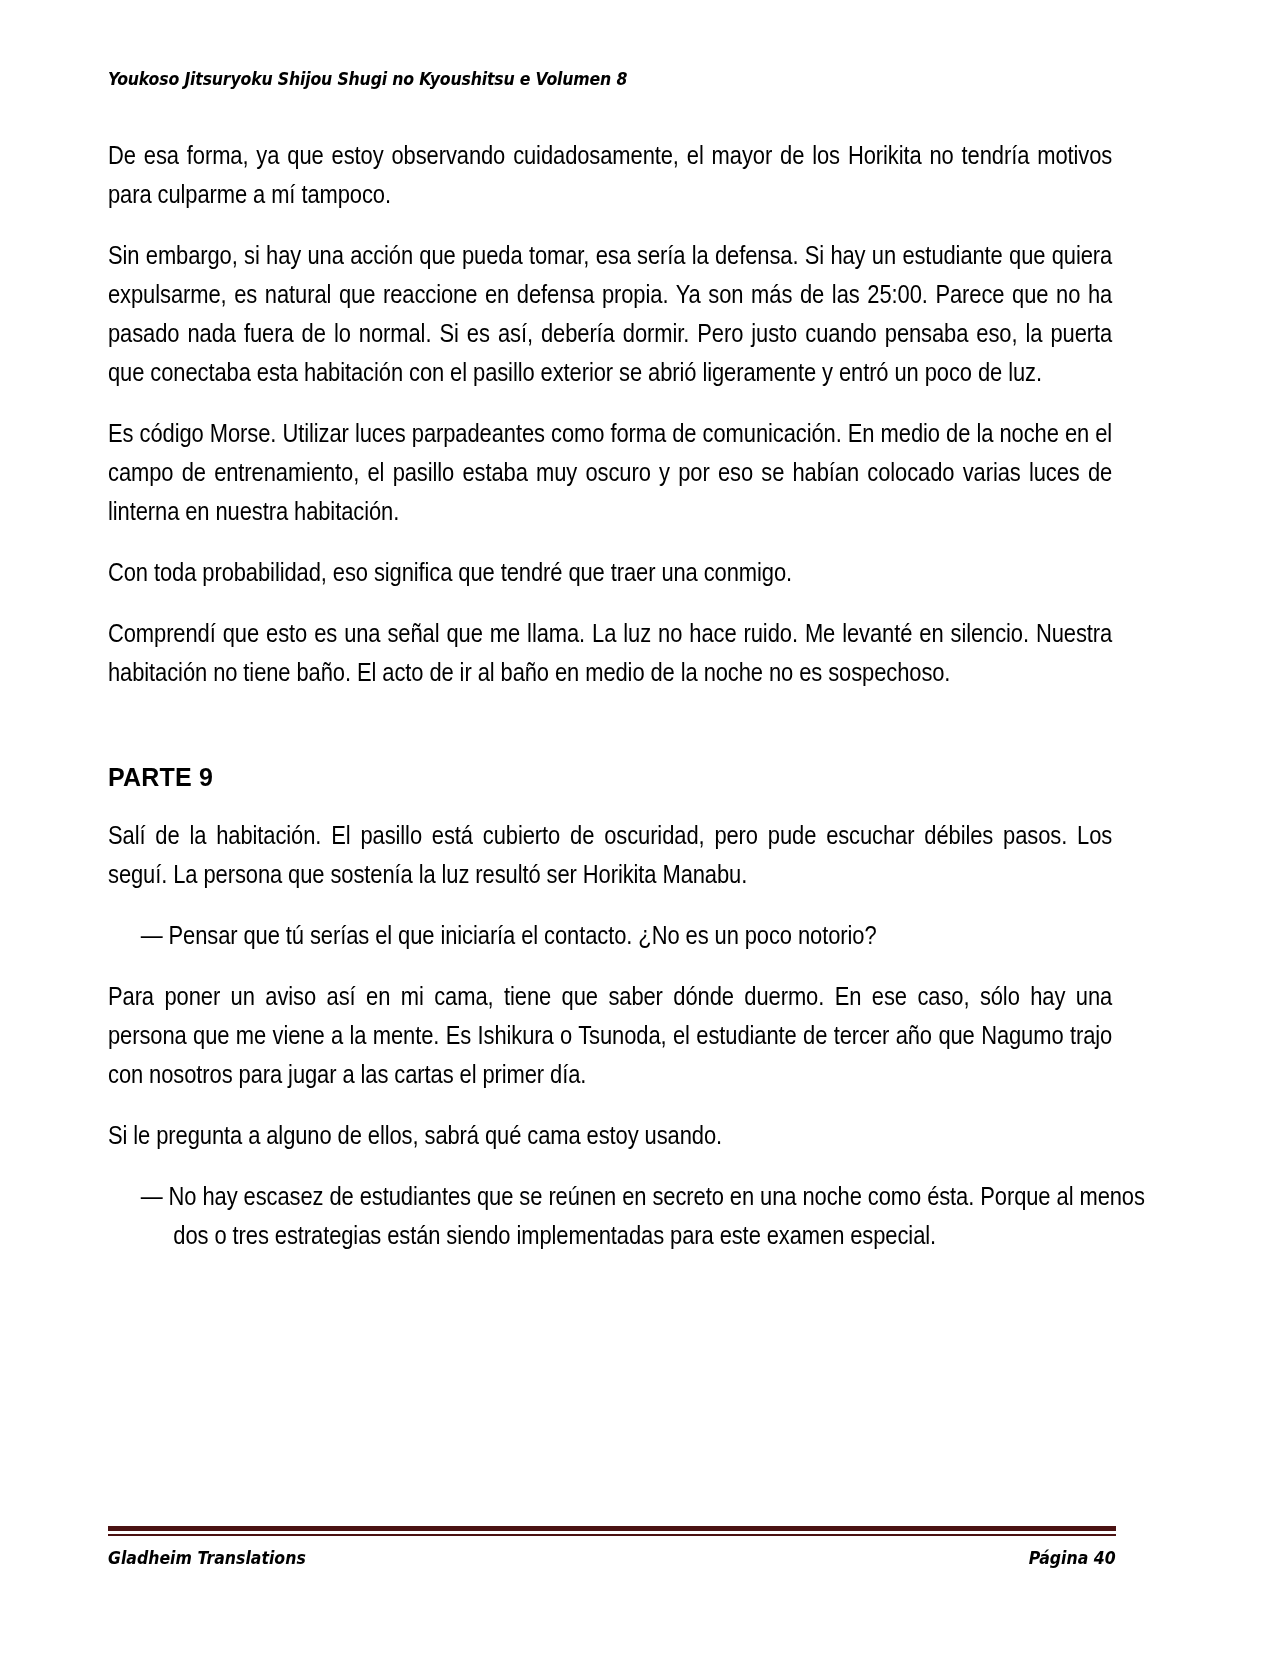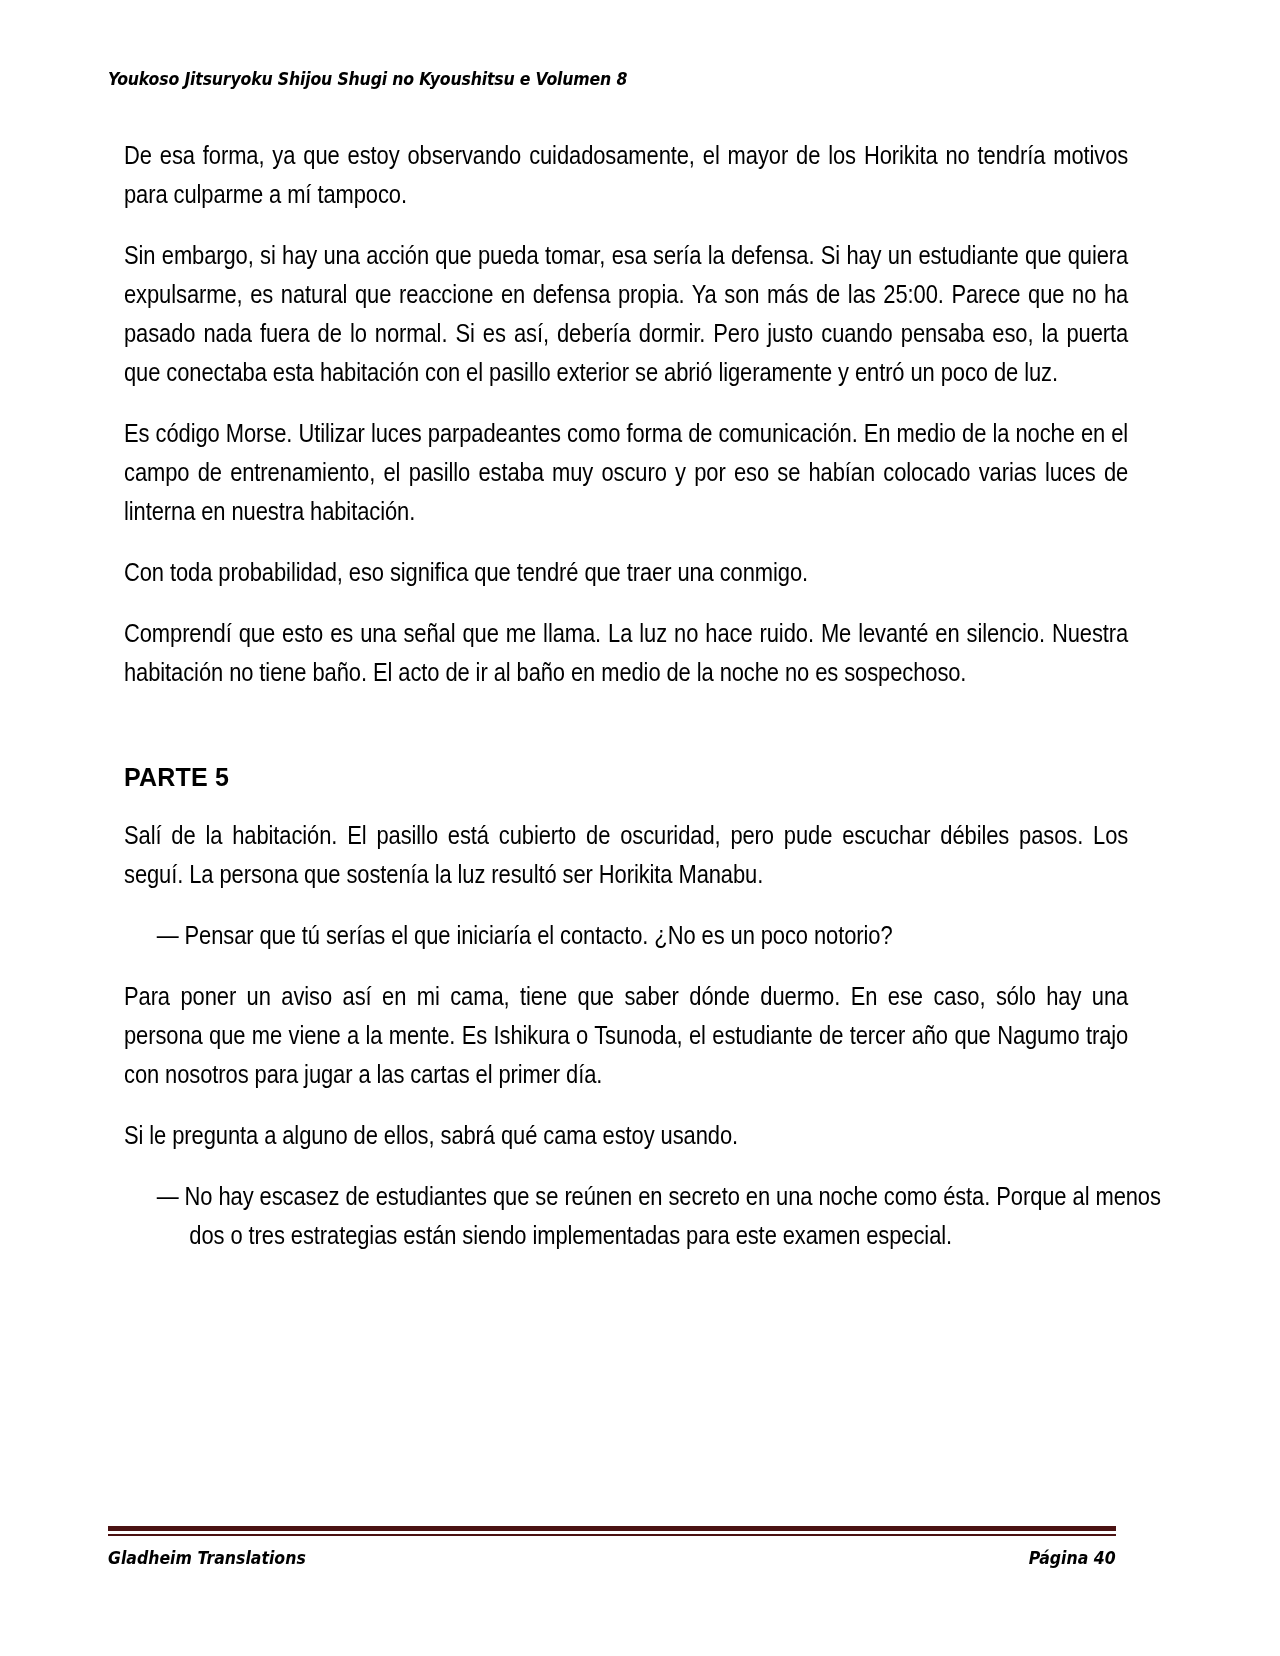--- a/index.html
+++ b/index.html
@@ -41,21 +41,21 @@
     letter-spacing: -0.2px;
     white-space: nowrap;
     transform: scaleX(0.90);
     transform-origin: left center;
     line-height: 22px;
   }
 
   
   .content {
     position: absolute;
-    left: 124px;
+    left: 108px;
     top: 136px;
     width: 1004px;
   }
 
   p.para {
     margin: 0 0 22px 0;
     font-family: "Liberation Sans Narrow", "Liberation Sans", sans-serif;
     font-size: 25.5px;
     line-height: 39px;
     text-align: justify;
@@ -147,21 +147,21 @@
   <div class="content">
 
     <p class="para">De esa forma, ya que estoy observando cuidadosamente, el mayor de los Horikita no tendría motivos para culparme a mí tampoco.</p>
     <p class="para">Sin embargo, si hay una acción que pueda tomar, esa sería la defensa. Si hay un estudiante que quiera expulsarme, es natural que reaccione en defensa propia. Ya son más de las 25:00. Parece que no ha pasado nada fuera de lo normal. Si es así, debería dormir. Pero justo cuando pensaba eso, la puerta que conectaba esta habitación con el pasillo exterior se abrió ligeramente y entró un poco de luz.</p>
     <p class="para">Es código Morse. Utilizar luces parpadeantes como forma de comunicación. En medio de la noche en el campo de entrenamiento, el pasillo estaba muy oscuro y por eso se habían colocado varias luces de linterna en nuestra habitación.</p>
     <p class="para">Con toda probabilidad, eso significa que tendré que traer una conmigo.</p>
     <p class="para">Comprendí que esto es una señal que me llama. La luz no hace ruido. Me levanté en silencio. Nuestra habitación no tiene baño. El acto de ir al baño en medio de la noche no es sospechoso.</p>
 
     <div class="spacer-before-heading"></div>
 
-    <h2 class="section-heading">PARTE 5</h2>
+    <h2 class="section-heading">PARTE 9</h2>
 
     <p class="para">Salí de la habitación. El pasillo está cubierto de oscuridad, pero pude escuchar débiles pasos. Los seguí. La persona que sostenía la luz resultó ser Horikita Manabu.</p>
 
     <p class="para dialogue">
         <span class="dash-wrap">— Pensar que tú serías el que iniciaría el contacto. ¿No es un poco notorio?</span>
       </p>
 
     <p class="para">Para poner un aviso así en mi cama, tiene que saber dónde duermo. En ese caso, sólo hay una persona que me viene a la mente. Es Ishikura o Tsunoda, el estudiante de tercer año que Nagumo trajo con nosotros para jugar a las cartas el primer día.</p>
 
     <p class="para">Si le pregunta a alguno de ellos, sabrá qué cama estoy usando.</p>

